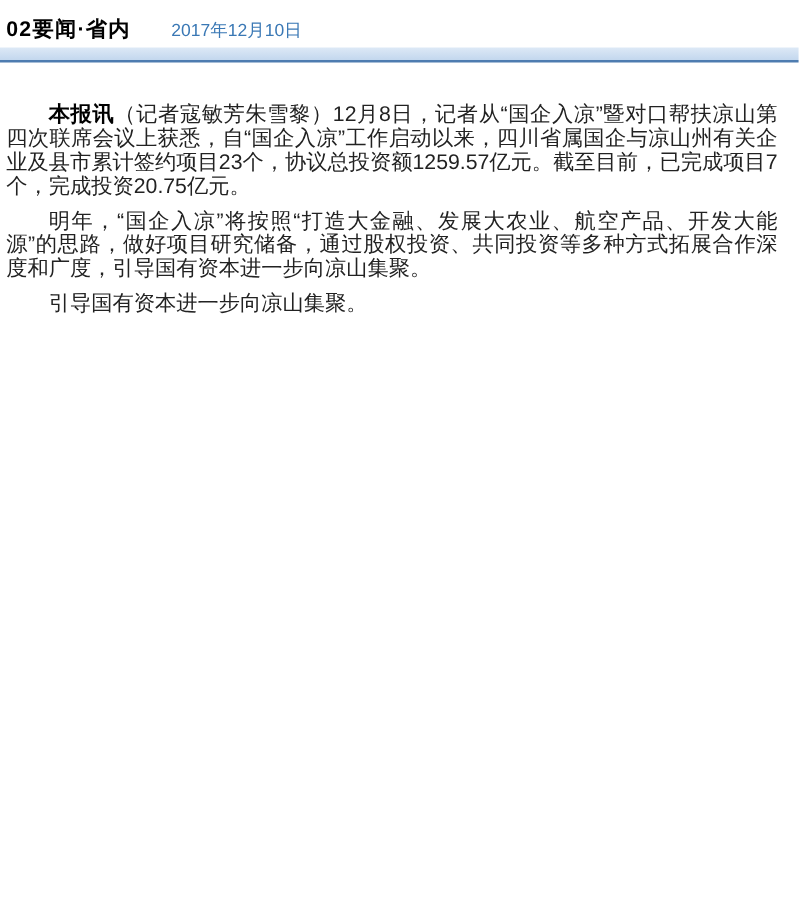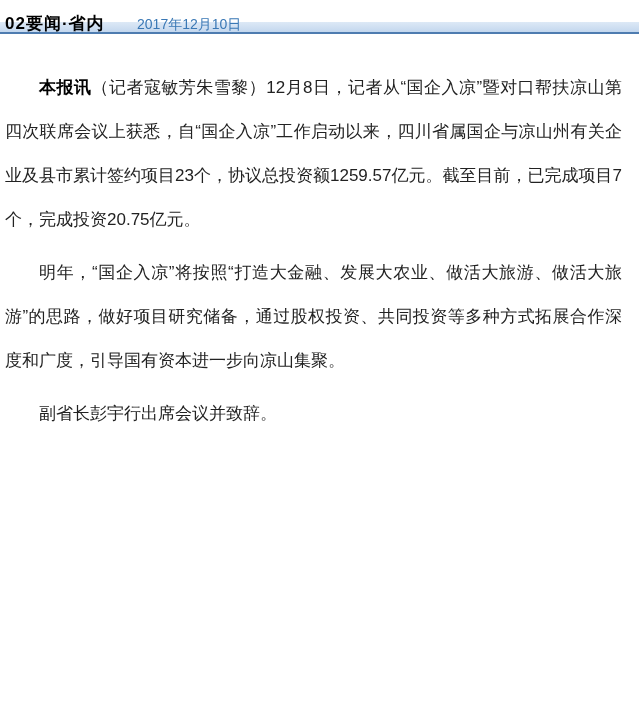--- a/index.html
+++ b/index.html
@@ -11,21 +11,21 @@
     font-family: "Liberation Sans", sans-serif;
   }
   .page {
     width: 639px;
     height: 718px;
     background: #ffffff;
     position: relative;
   }
   .header {
     padding: 12px 0 0 5px;
-    height: 22px;
+    height: 38px;
     white-space: nowrap;
   }
   .section-label {
     display: inline-block;
     font-size: 17px;
     font-weight: bold;
     color: #000000;
     letter-spacing: 1px;
     vertical-align: baseline;
   }
@@ -41,21 +41,21 @@
     width: 100%;
     background: linear-gradient(#dde9f6, #c3d7ee);
     border-bottom: 2px solid #4e7cb0;
   }
   .article {
     padding: 32px 17px 0 5px;
     color: #222222;
   }
   .article p {
     font-size: 17px;
-    line-height: 44px;
+    line-height: 19px;
     text-align: justify;
     text-indent: 2em;
     margin: 0 0 9px 0;
     letter-spacing: 0px;
     word-break: break-all;
   }
   .article p strong {
     font-weight: bold;
     color: #000000;
   }
@@ -70,18 +70,18 @@
     <span class="date-label">2017年12月10日</span>
   </div>
 
   <div class="divider-bar"></div>
 
   <div class="article">
     <p><strong>本报讯</strong><span>（记者寇敏芳朱雪黎）12月8日，记者从“国企入凉”暨对口帮扶凉山第四次联席会议上获悉，自“国企入凉”工作启动以来，四川省属国企与凉山州有关企业及县市累计签约项目23个，协议总投资额1259.57亿元。截至目前，已完成项目7个，完成投资20.75亿元。</span></p>
 
 
 
-    <p>明年，“国企入凉”将按照“打造大金融、发展大农业、做活大旅游、做活大旅游”的思路，做好项目研究储备，通过股权投资、共同投资等多种方式拓展合作深度和广度，引导国有资本进一步向凉山集聚。</p>
+    <p>明年，“国企入凉”将按照“打造大金融、发展大农业、航空产品、开发大能源”的思路，做好项目研究储备，通过股权投资、共同投资等多种方式拓展合作深度和广度，引导国有资本进一步向凉山集聚。</p>
 
-    <p>副省长彭宇行出席会议并致辞。</p>
+    <p>引导国有资本进一步向凉山集聚。</p>
   </div>
 
 </div>
 
 </body></html>

